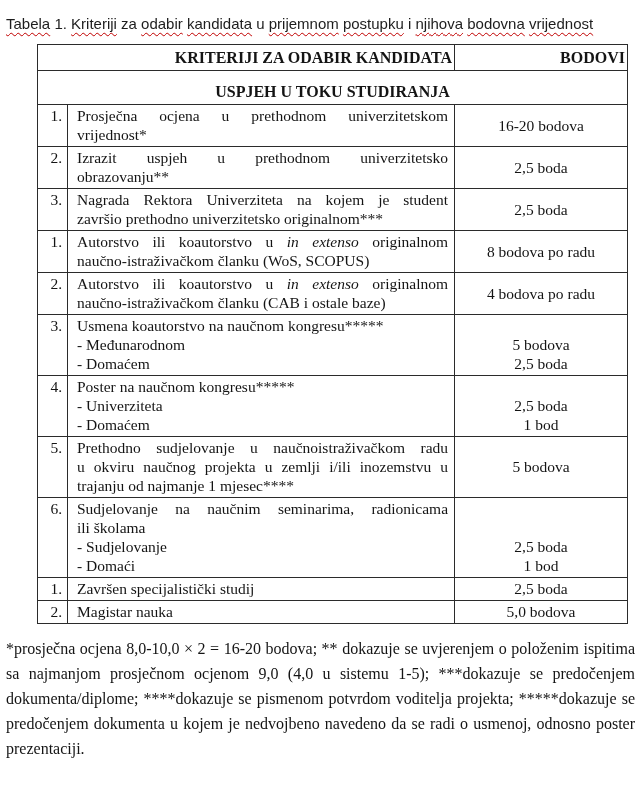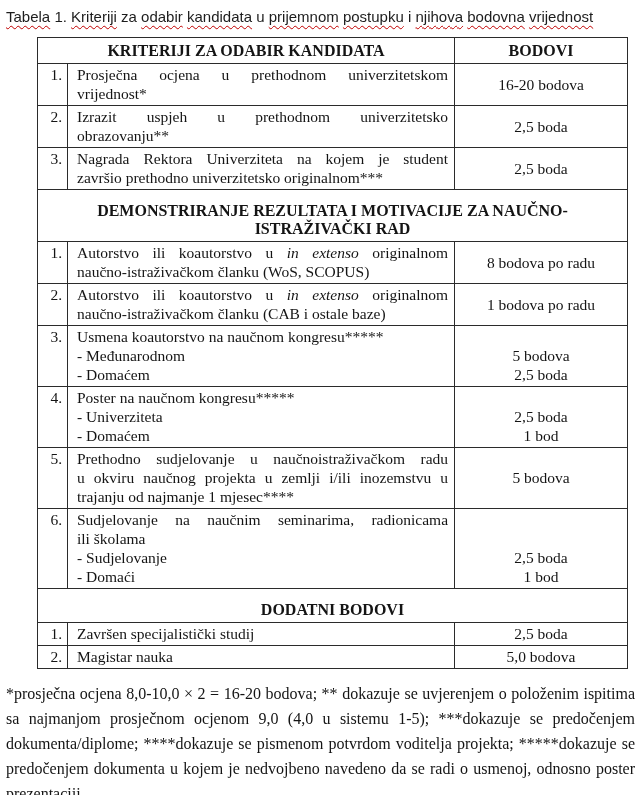--- a/index.html
+++ b/index.html
@@ -1,39 +1,39 @@
 <!DOCTYPE html>
 <html><head>
 <meta charset="utf-8">
 <style>
   html,body{margin:0;padding:0;background:#ffffff;}
   body{width:642px;font-family:"Liberation Serif",serif;color:#141414;}
   .page{padding:4px 7px 6px 6px;}
 
   .doc-title{
     font-family:"Liberation Sans",sans-serif;
-    font-size:15px;line-height:24px;color:#1d1d1d;margin:1px 0 8px 0;
+    font-size:15px;line-height:24px;color:#1d1d1d;margin:8px 0 8px 0;
   }
   .sq{
     text-decoration:underline;
     text-decoration-style:wavy;
     text-decoration-color:#c00000;
     text-decoration-thickness:1px;
     text-underline-offset:3px;
   }
 
   table.crit{
     border-collapse:collapse;table-layout:fixed;
     margin-left:31px;width:590px;
   }
   table.crit th, table.crit td{
     border:1px solid #2b2b2b;
   }
   th.hdr{
-    font-weight:bold;font-size:16px;text-align:center;
+    font-weight:bold;font-size:16px;text-align:right;
     height:23px;padding:1px 2px;font-family:"Liberation Serif",serif;
   }
   td.section-cell{
     text-align:center;font-weight:bold;font-size:16px;
     padding:12px 4px 3px 4px;
   }
   td.num{
     text-align:right;vertical-align:top;
     font-size:15.5px;line-height:19px;
     padding:1px 5px 2px 0;
@@ -72,20 +72,23 @@
       <col style="width:173px">
     </colgroup>
     <thead>
       <tr>
         <th class="hdr" colspan="2">KRITERIJI ZA ODABIR KANDIDATA</th>
         <th class="hdr">BODOVI</th>
       </tr>
     </thead>
     <tbody id="table-body">
         <tr>
+          <td class="section-cell" colspan="3">USPJEH U TOKU STUDIRANJA</td>
+        </tr>
+        <tr>
           <td class="num">1.</td>
           <td class="crit-cell">
             <div class="cline j"><span>Prosječna ocjena u prethodnom univerzitetskom</span></div>
             <div class="cline"><span>vrijednost*</span></div>
           </td>
           <td class="pts center">
             <div class="pline">16-20 bodova</div>
           </td>
         </tr>
         <tr>
@@ -102,40 +105,37 @@
           <td class="num">3.</td>
           <td class="crit-cell">
             <div class="cline j"><span>Nagrada Rektora Univerziteta na kojem je student</span></div>
             <div class="cline"><span>završio prethodno univerzitetsko originalnom***</span></div>
           </td>
           <td class="pts center">
             <div class="pline">2,5 boda</div>
           </td>
         </tr>
         <tr>
-          <td class="section-cell" colspan="3">DEMONSTRIRANJE REZULTATA I MOTIVACIJE ZA NAUČNO-ISTRAŽIVAČKI RAD</td>
-        </tr>
-        <tr>
           <td class="num">1.</td>
           <td class="crit-cell">
             <div class="cline j"><span>Autorstvo ili koautorstvo u </span><em>in extenso</em><span> originalnom</span></div>
             <div class="cline"><span>naučno-istraživačkom članku (WoS, SCOPUS)</span></div>
           </td>
           <td class="pts center">
             <div class="pline">8 bodova po radu</div>
           </td>
         </tr>
         <tr>
           <td class="num">2.</td>
           <td class="crit-cell">
             <div class="cline j"><span>Autorstvo ili koautorstvo u </span><em>in extenso</em><span> originalnom</span></div>
             <div class="cline"><span>naučno-istraživačkom članku (CAB i ostale baze)</span></div>
           </td>
           <td class="pts center">
-            <div class="pline">1 bodova po radu</div>
+            <div class="pline">4 bodova po radu</div>
           </td>
         </tr>
         <tr>
           <td class="num">3.</td>
           <td class="crit-cell">
             <div class="cline"><span>Usmena koautorstvo na naučnom kongresu*****</span></div>
             <div class="cline"><span>- Međunarodnom</span></div>
             <div class="cline"><span>- Domaćem</span></div>
           </td>
           <td class="pts stack">
@@ -177,23 +177,20 @@
             <div class="cline"><span>- Domaći</span></div>
           </td>
           <td class="pts stack">
             <div class="pline">&nbsp;</div>
             <div class="pline">&nbsp;</div>
             <div class="pline">2,5 boda</div>
             <div class="pline">1 bod</div>
           </td>
         </tr>
         <tr>
-          <td class="section-cell" colspan="3">DODATNI BODOVI</td>
-        </tr>
-        <tr>
           <td class="num">1.</td>
           <td class="crit-cell">
             <div class="cline"><span>Završen specijalistički studij</span></div>
           </td>
           <td class="pts center">
             <div class="pline">2,5 boda</div>
           </td>
         </tr>
         <tr>
           <td class="num">2.</td>

